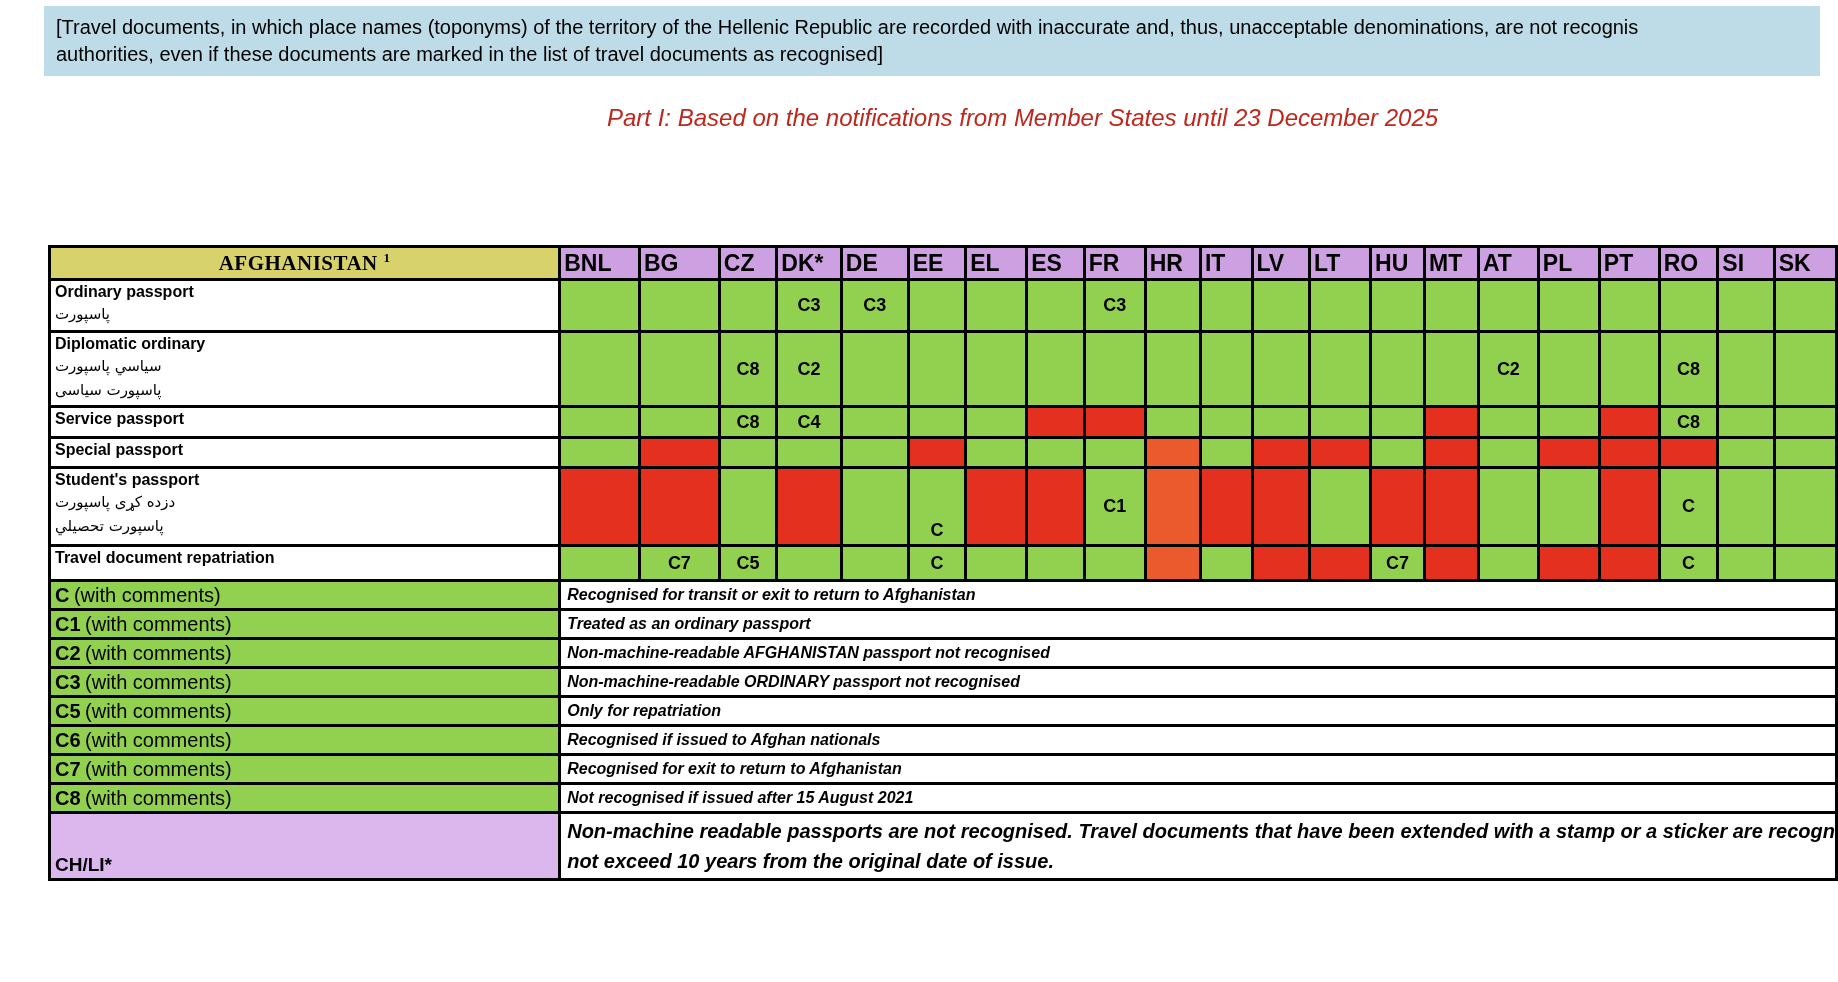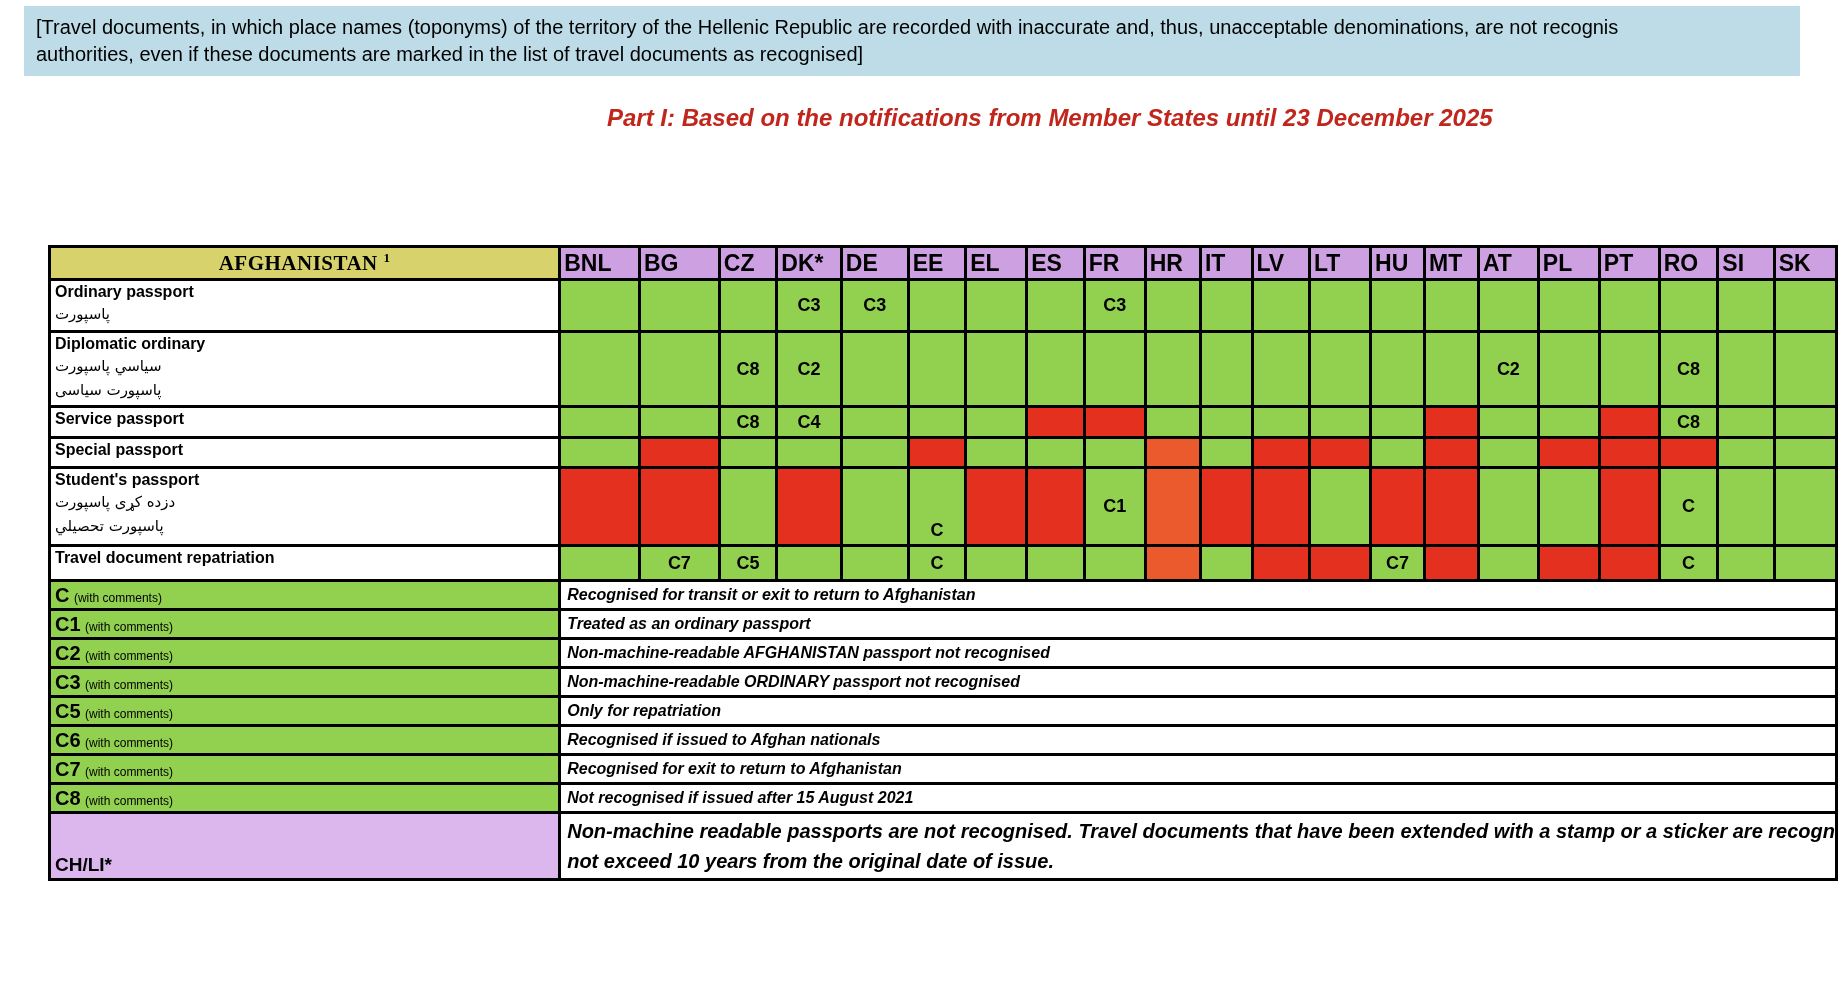--- a/index.html
+++ b/index.html
@@ -1,25 +1,25 @@
 <!DOCTYPE html>
 <html style="--green: #92D050; --red: #E4301F; --orange: #EB5A2D; --purple: #CDA0E2; --chli: #DBB7EE; --yellow: #D7D26C; --banner: #BEDCE8; --titlered: #C0261C;"><head>
 <meta charset="utf-8">
 <style>
   html,body{margin:0;padding:0;background:#fff;width:1838px;height:982px;overflow:hidden;
     font-family:"Liberation Sans","DejaVu Sans",sans-serif;}
   #page{position:relative;width:1838px;height:982px;background:#fff;}
 
   
-  #banner{position:absolute;left:24px;top:6px;width:1776px;height:70px;background:var(--banner);
+  #banner{position:absolute;left:44px;top:6px;width:1776px;height:70px;background:var(--banner);
     overflow:hidden;padding:8px 0 0 12px;box-sizing:border-box;}
   #banner .bline{white-space:nowrap;font-size:20px;line-height:27px;color:#000;}
 
   
-  #title{position:absolute;left:607px;top:104px;font-size:24px;font-weight:bold;font-style:italic;
+  #title{position:absolute;left:607px;top:104px;font-size:24px;font-weight:normal;font-style:italic;
     color:var(--titlered);white-space:nowrap;}
 
   
   #tblwrap{position:absolute;left:48px;top:245px;}
   table{border-collapse:collapse;table-layout:fixed;}
   td,th{border:3px solid #000;padding:0;overflow:hidden;box-sizing:border-box;}
 
   tr.r-head{height:33px;}
   tr.r0{height:52px;} tr.r1{height:75px;} tr.r2{height:31px;} tr.r3{height:30px;}
   tr.r4{height:29px;} tr.r5{height:78px;} tr.r6{height:35px;}
@@ -37,21 +37,21 @@
     direction:rtl;text-align:left;}
 
   td.cg{background:var(--green);}
   td.cr{background:var(--red);}
   td.co{background:var(--orange);}
   td.cell{text-align:center;vertical-align:middle;font-weight:bold;font-size:18px;color:#000;}
   td.vb{vertical-align:bottom;padding-bottom:3px;}
 
   td.leglbl{background:var(--green);text-align:left;vertical-align:middle;padding-left:4px;white-space:nowrap;}
   td.leglbl .code{font-weight:bold;font-size:20px;}
-  td.leglbl .suff{font-size:12px;}
+  td.leglbl .suff{font-size:20px;}
   td.legdesc{background:#fff;text-align:left;vertical-align:middle;padding-left:6px;
     font-weight:bold;font-style:italic;font-size:16px;white-space:nowrap;}
 
   td.chlilbl{background:var(--chli);vertical-align:bottom;text-align:left;
     font-weight:bold;font-size:19px;padding:0 0 2px 4px;}
   td.chlidesc{background:#fff;text-align:left;vertical-align:middle;padding-left:6px;
     font-weight:bold;font-style:italic;font-size:20px;}
   td.chlidesc .l{white-space:nowrap;line-height:30px;}
 </style>
 </head>

